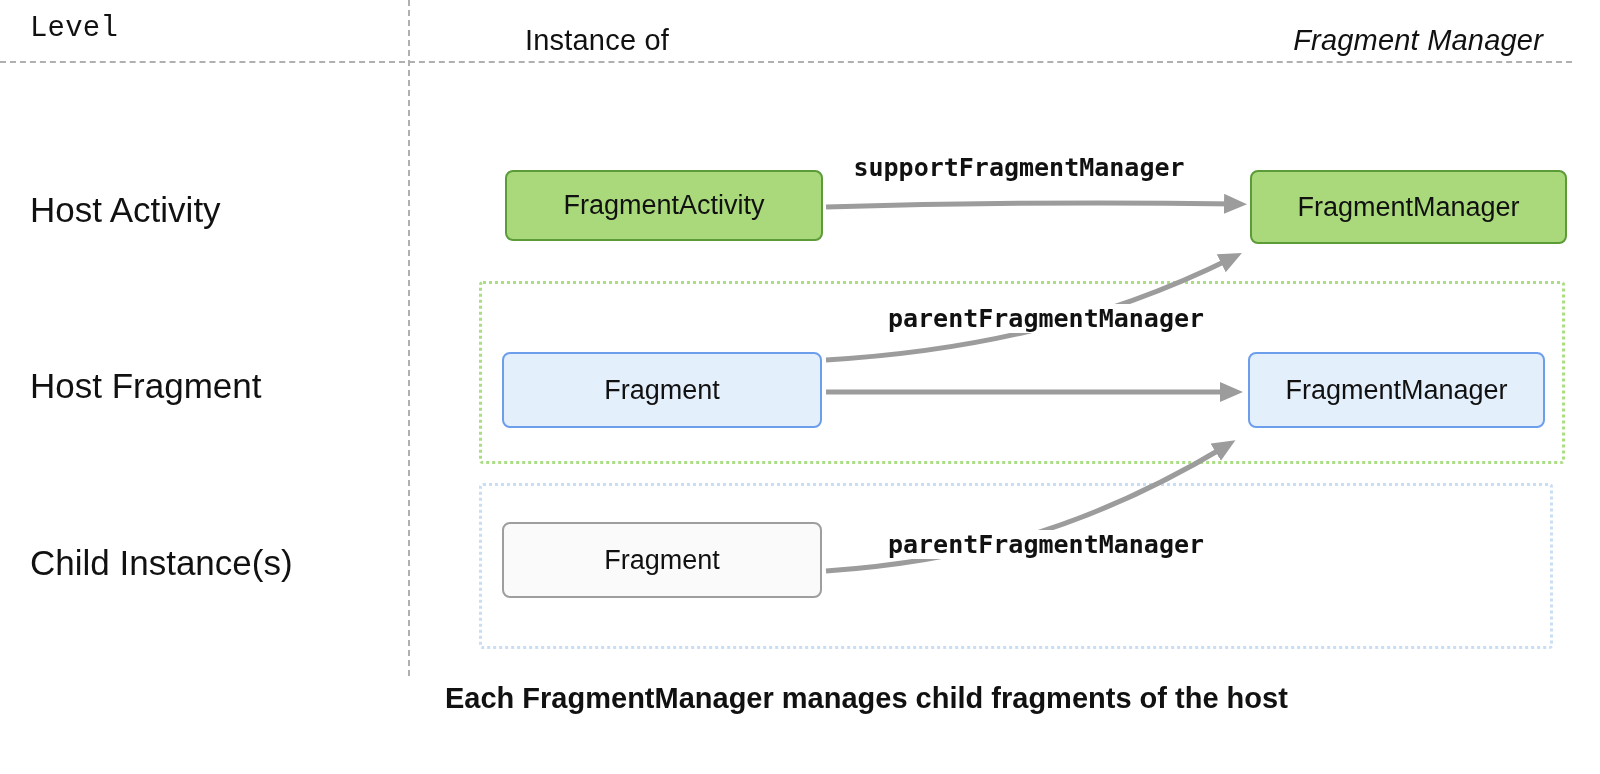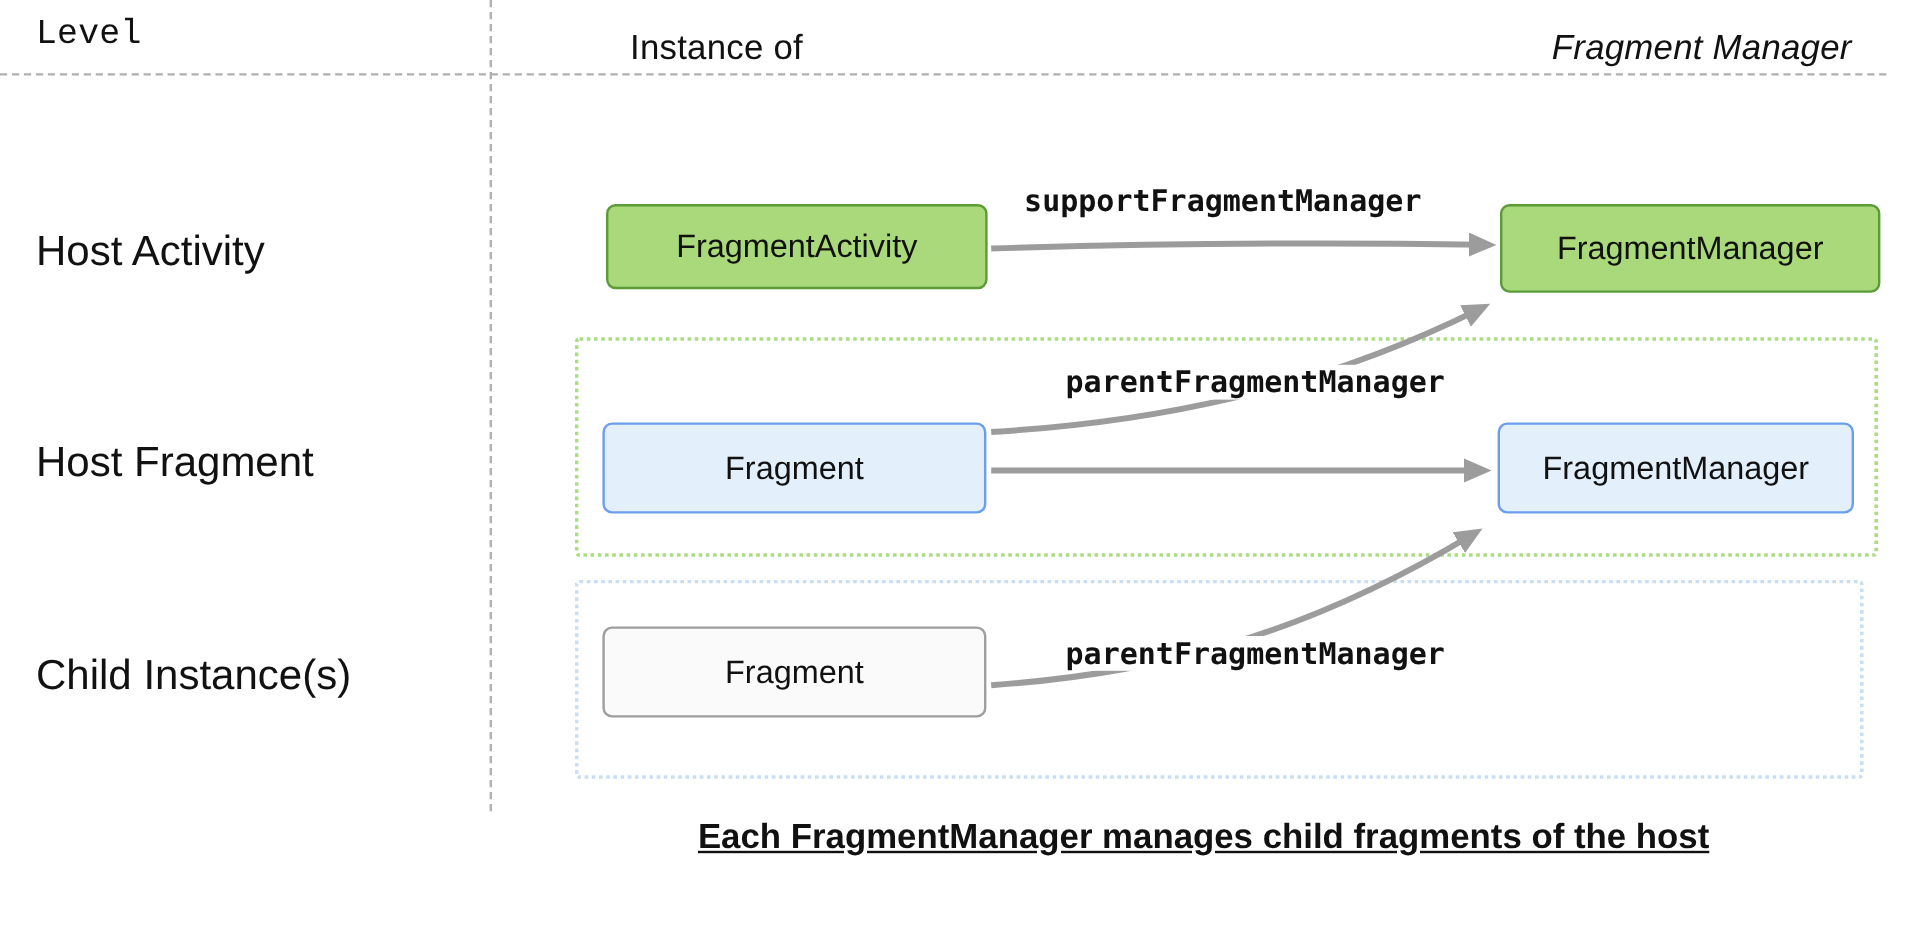--- a/index.html
+++ b/index.html
@@ -56,22 +56,22 @@
   
   .edgelab{position:absolute; z-index:5; transform:translateX(-50%);
     font-family:"DejaVu Sans Mono", monospace; font-size:25px; font-weight:600;
     background:#ffffff; padding:0 5px; white-space:nowrap;}
   .el-support{left:1019px; top:153px;}
   .el-parent-mid{left:1046px; top:304px;}
   .el-child{left:1032px; top:398px;}
   .el-parent-bottom{left:1046px; top:530px;}
 
   
-  .caption{position:absolute; left:428px; top:682px; width:1150px;
-    text-align:center; font-size:29px; font-weight:600; z-index:5;text-decoration:underline;}
+  .caption{position:absolute; left:445px; top:682px; width:1150px;
+    font-size:29px; font-weight:600; z-index:5;}
 </style>
 </head>
 <body>
 
 <div class="canvas">
 
   <div class="hdr hdr-level">Level</div>
   <div class="hdr hdr-instance">Instance of</div>
   <div class="hdr hdr-fm">Fragment Manager</div>
   <div class="hline"></div>

